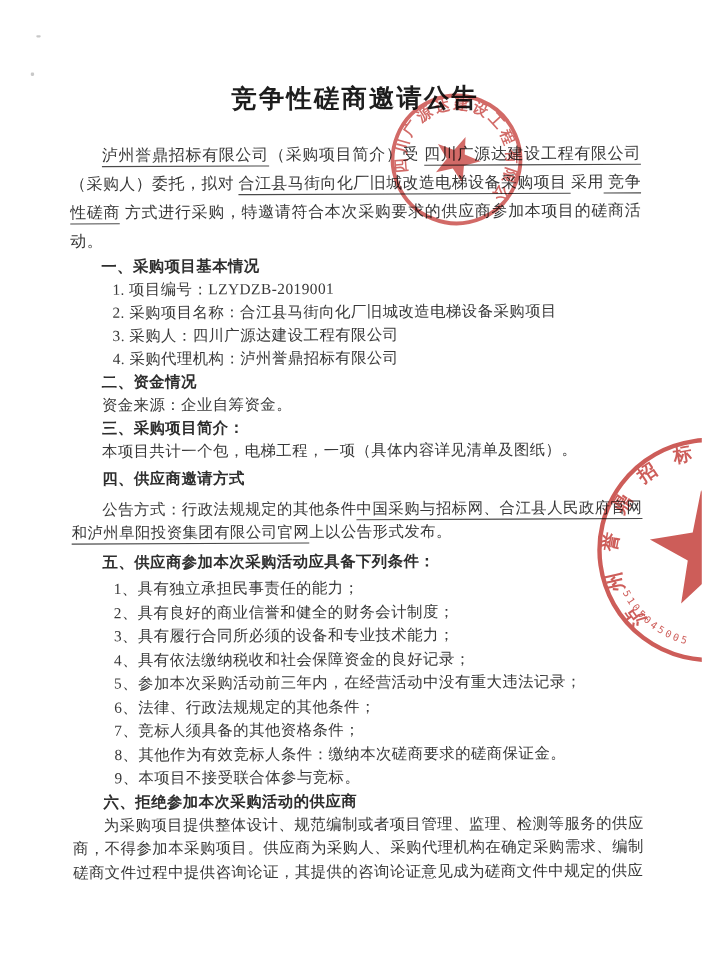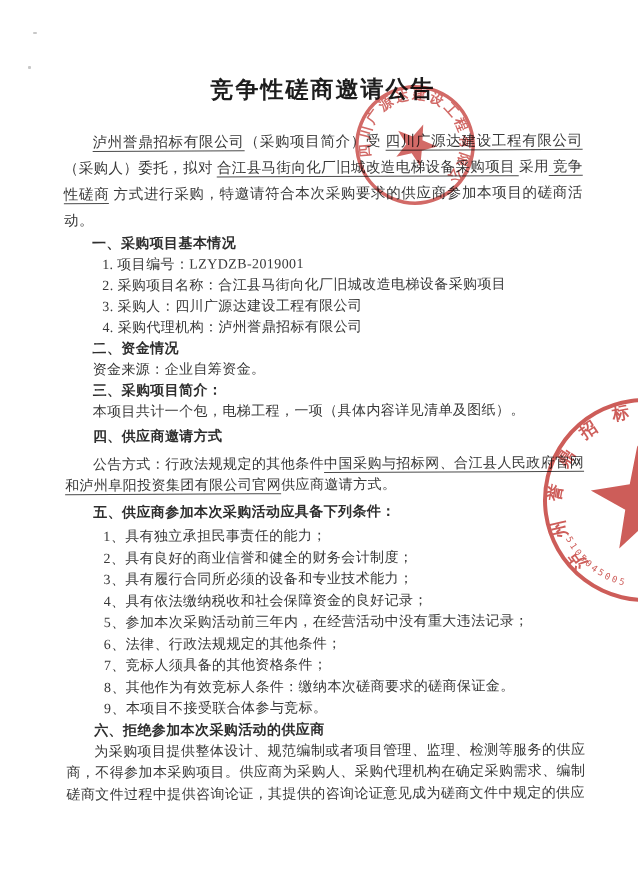--- a/index.html
+++ b/index.html
@@ -64,21 +64,21 @@
     <div class="item">3. 采购人：四川广源达建设工程有限公司</div>
     <div class="item">4. 采购代理机构：泸州誉鼎招标有限公司</div>
 
     <div class="sec-heading">二、资金情况</div>
     <div class="line">资金来源：企业自筹资金。</div>
 
     <div class="sec-heading">三、采购项目简介：</div>
     <div class="line">本项目共计一个包，电梯工程，一项（具体内容详见清单及图纸）。</div>
 
     <div class="sec-heading mt4">四、供应商邀请方式</div>
-    <p class="para s4para mt7"><span>公告方式：行政法规规定的其他条件</span><span class="u">中国采购与招标网、合江县人民政府官网和泸州阜阳投资集团有限公司官网</span><span>供应商邀请方式。</span></p>
+    <p class="para s4para mt7"><span>公告方式：行政法规规定的其他条件</span><span class="u">中国采购与招标网、合江县人民政府官网和泸州阜阳投资集团有限公司官网</span><span>上以公告形式发布。</span></p>
 
     <div class="sec-heading mt6">五、供应商参加本次采购活动应具备下列条件：</div>
     <div class="mt3">
       <div class="item5">1、具有独立承担民事责任的能力；</div>
       <div class="item5">2、具有良好的商业信誉和健全的财务会计制度；</div>
       <div class="item5">3、具有履行合同所必须的设备和专业技术能力；</div>
       <div class="item5">4、具有依法缴纳税收和社会保障资金的良好记录；</div>
       <div class="item5">5、参加本次采购活动前三年内，在经营活动中没有重大违法记录；</div>
       <div class="item5">6、法律、行政法规规定的其他条件；</div>
       <div class="item5">7、竞标人须具备的其他资格条件；</div>

